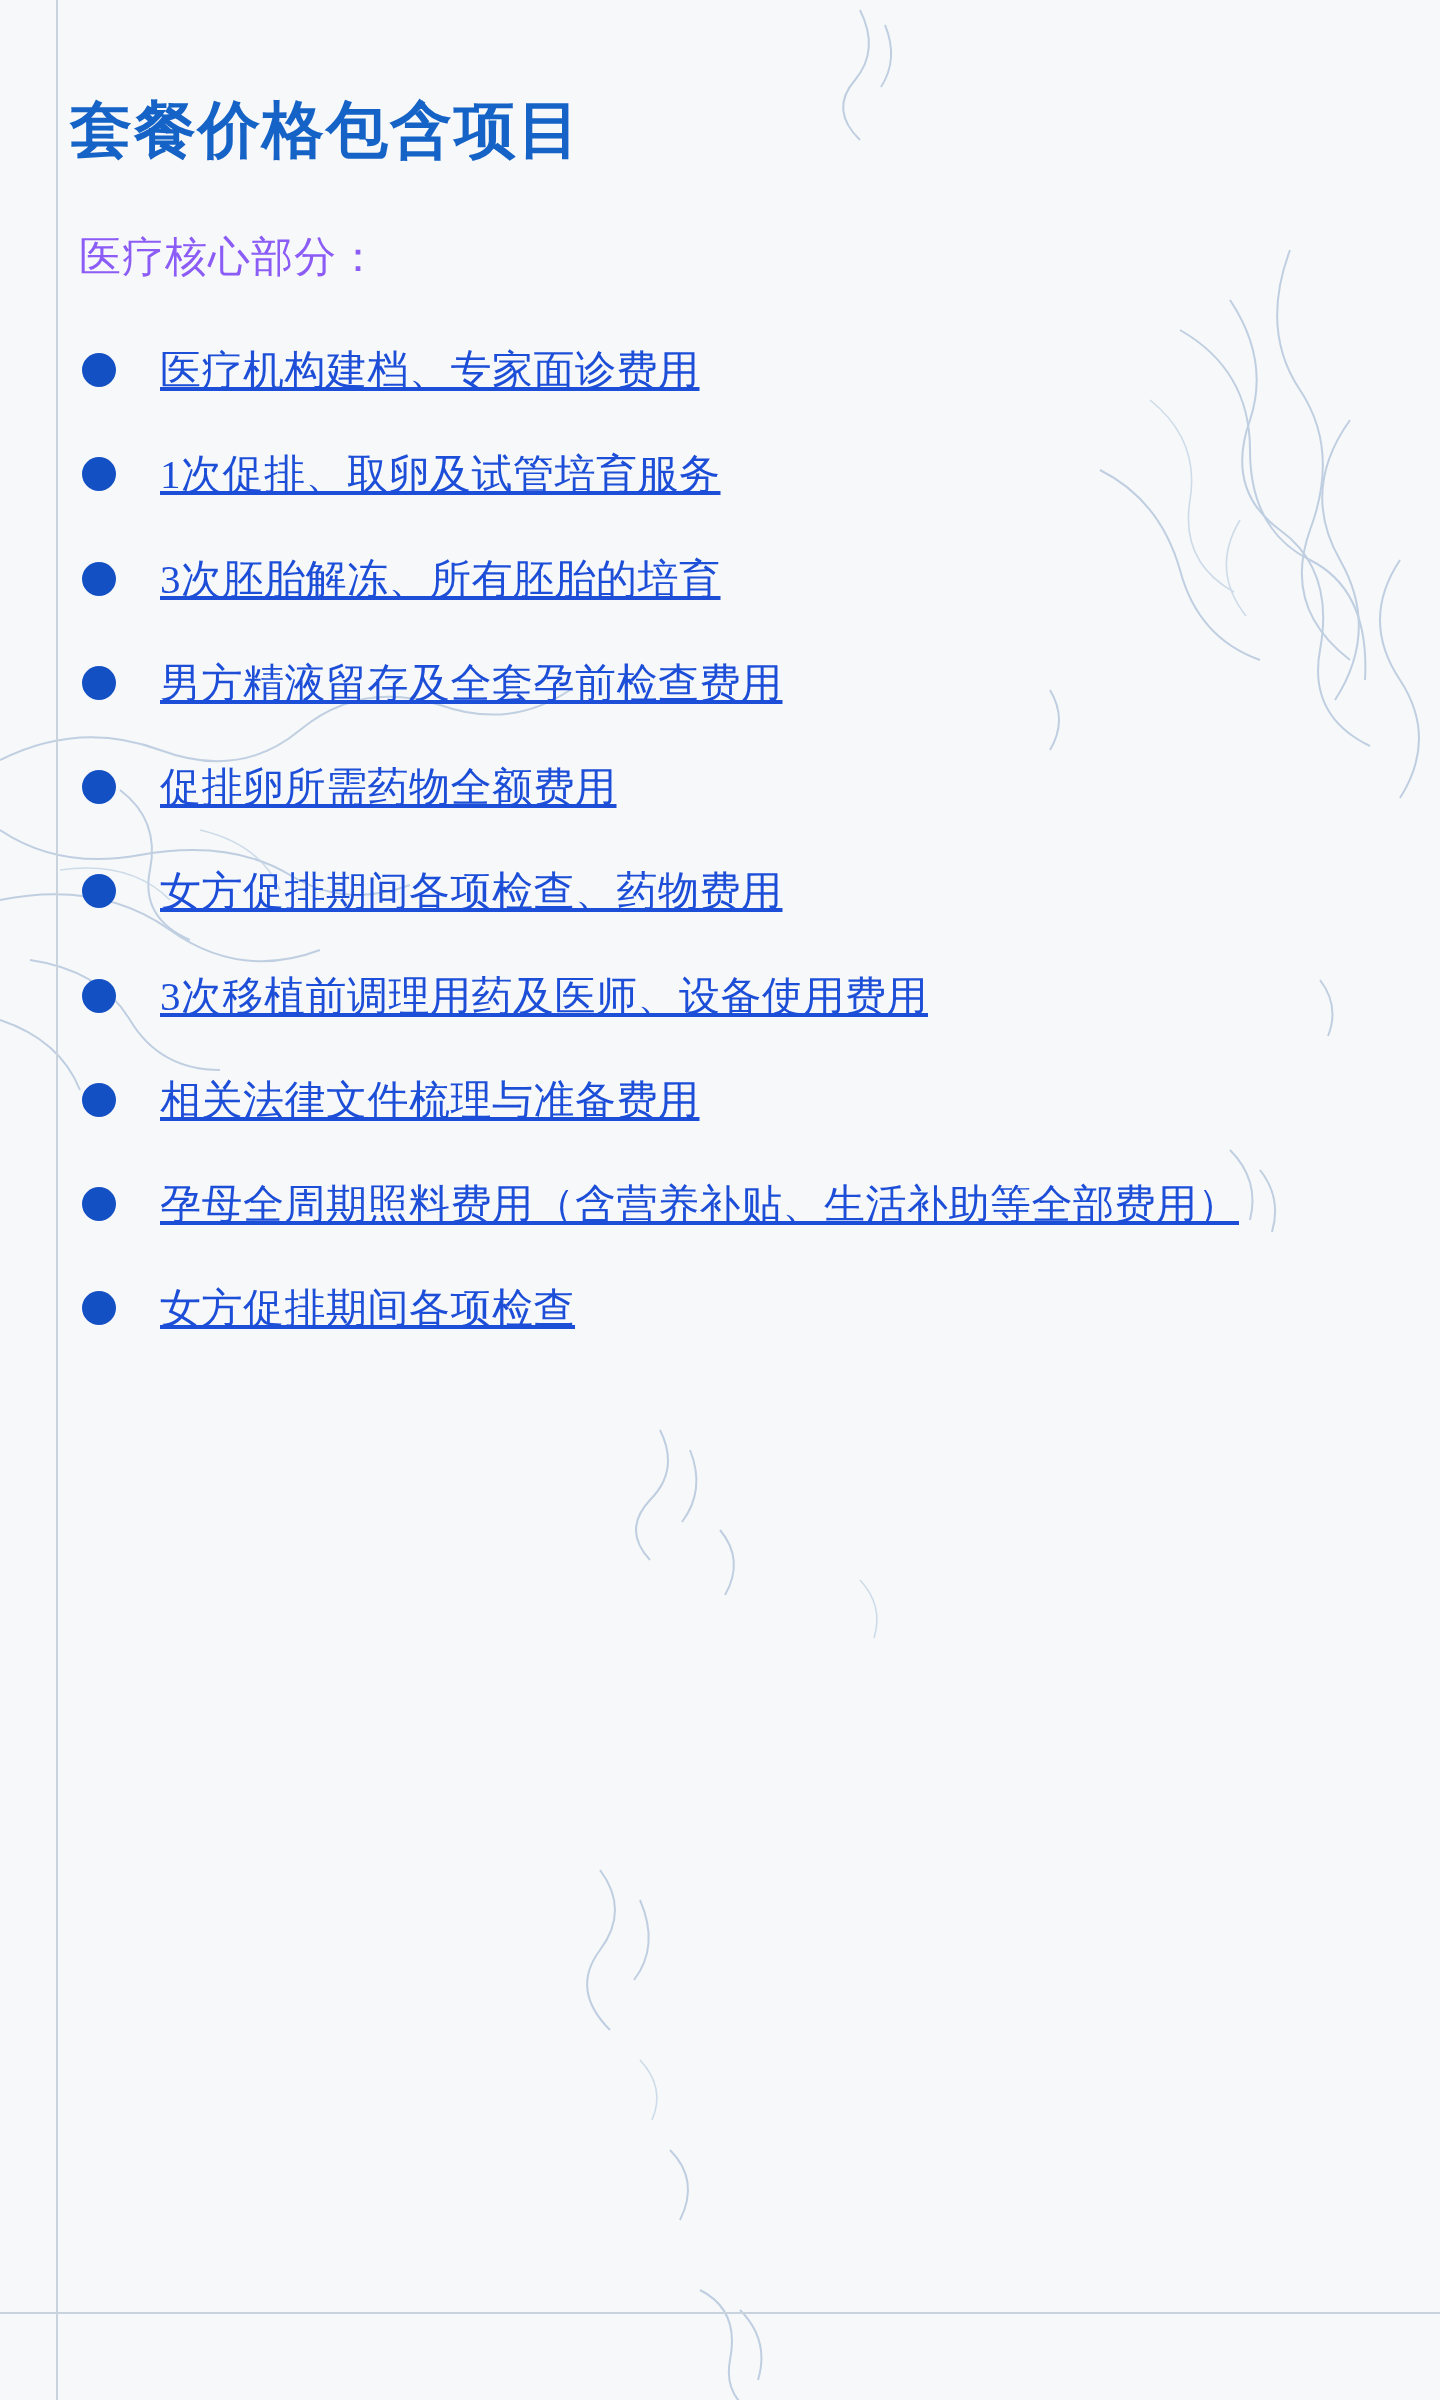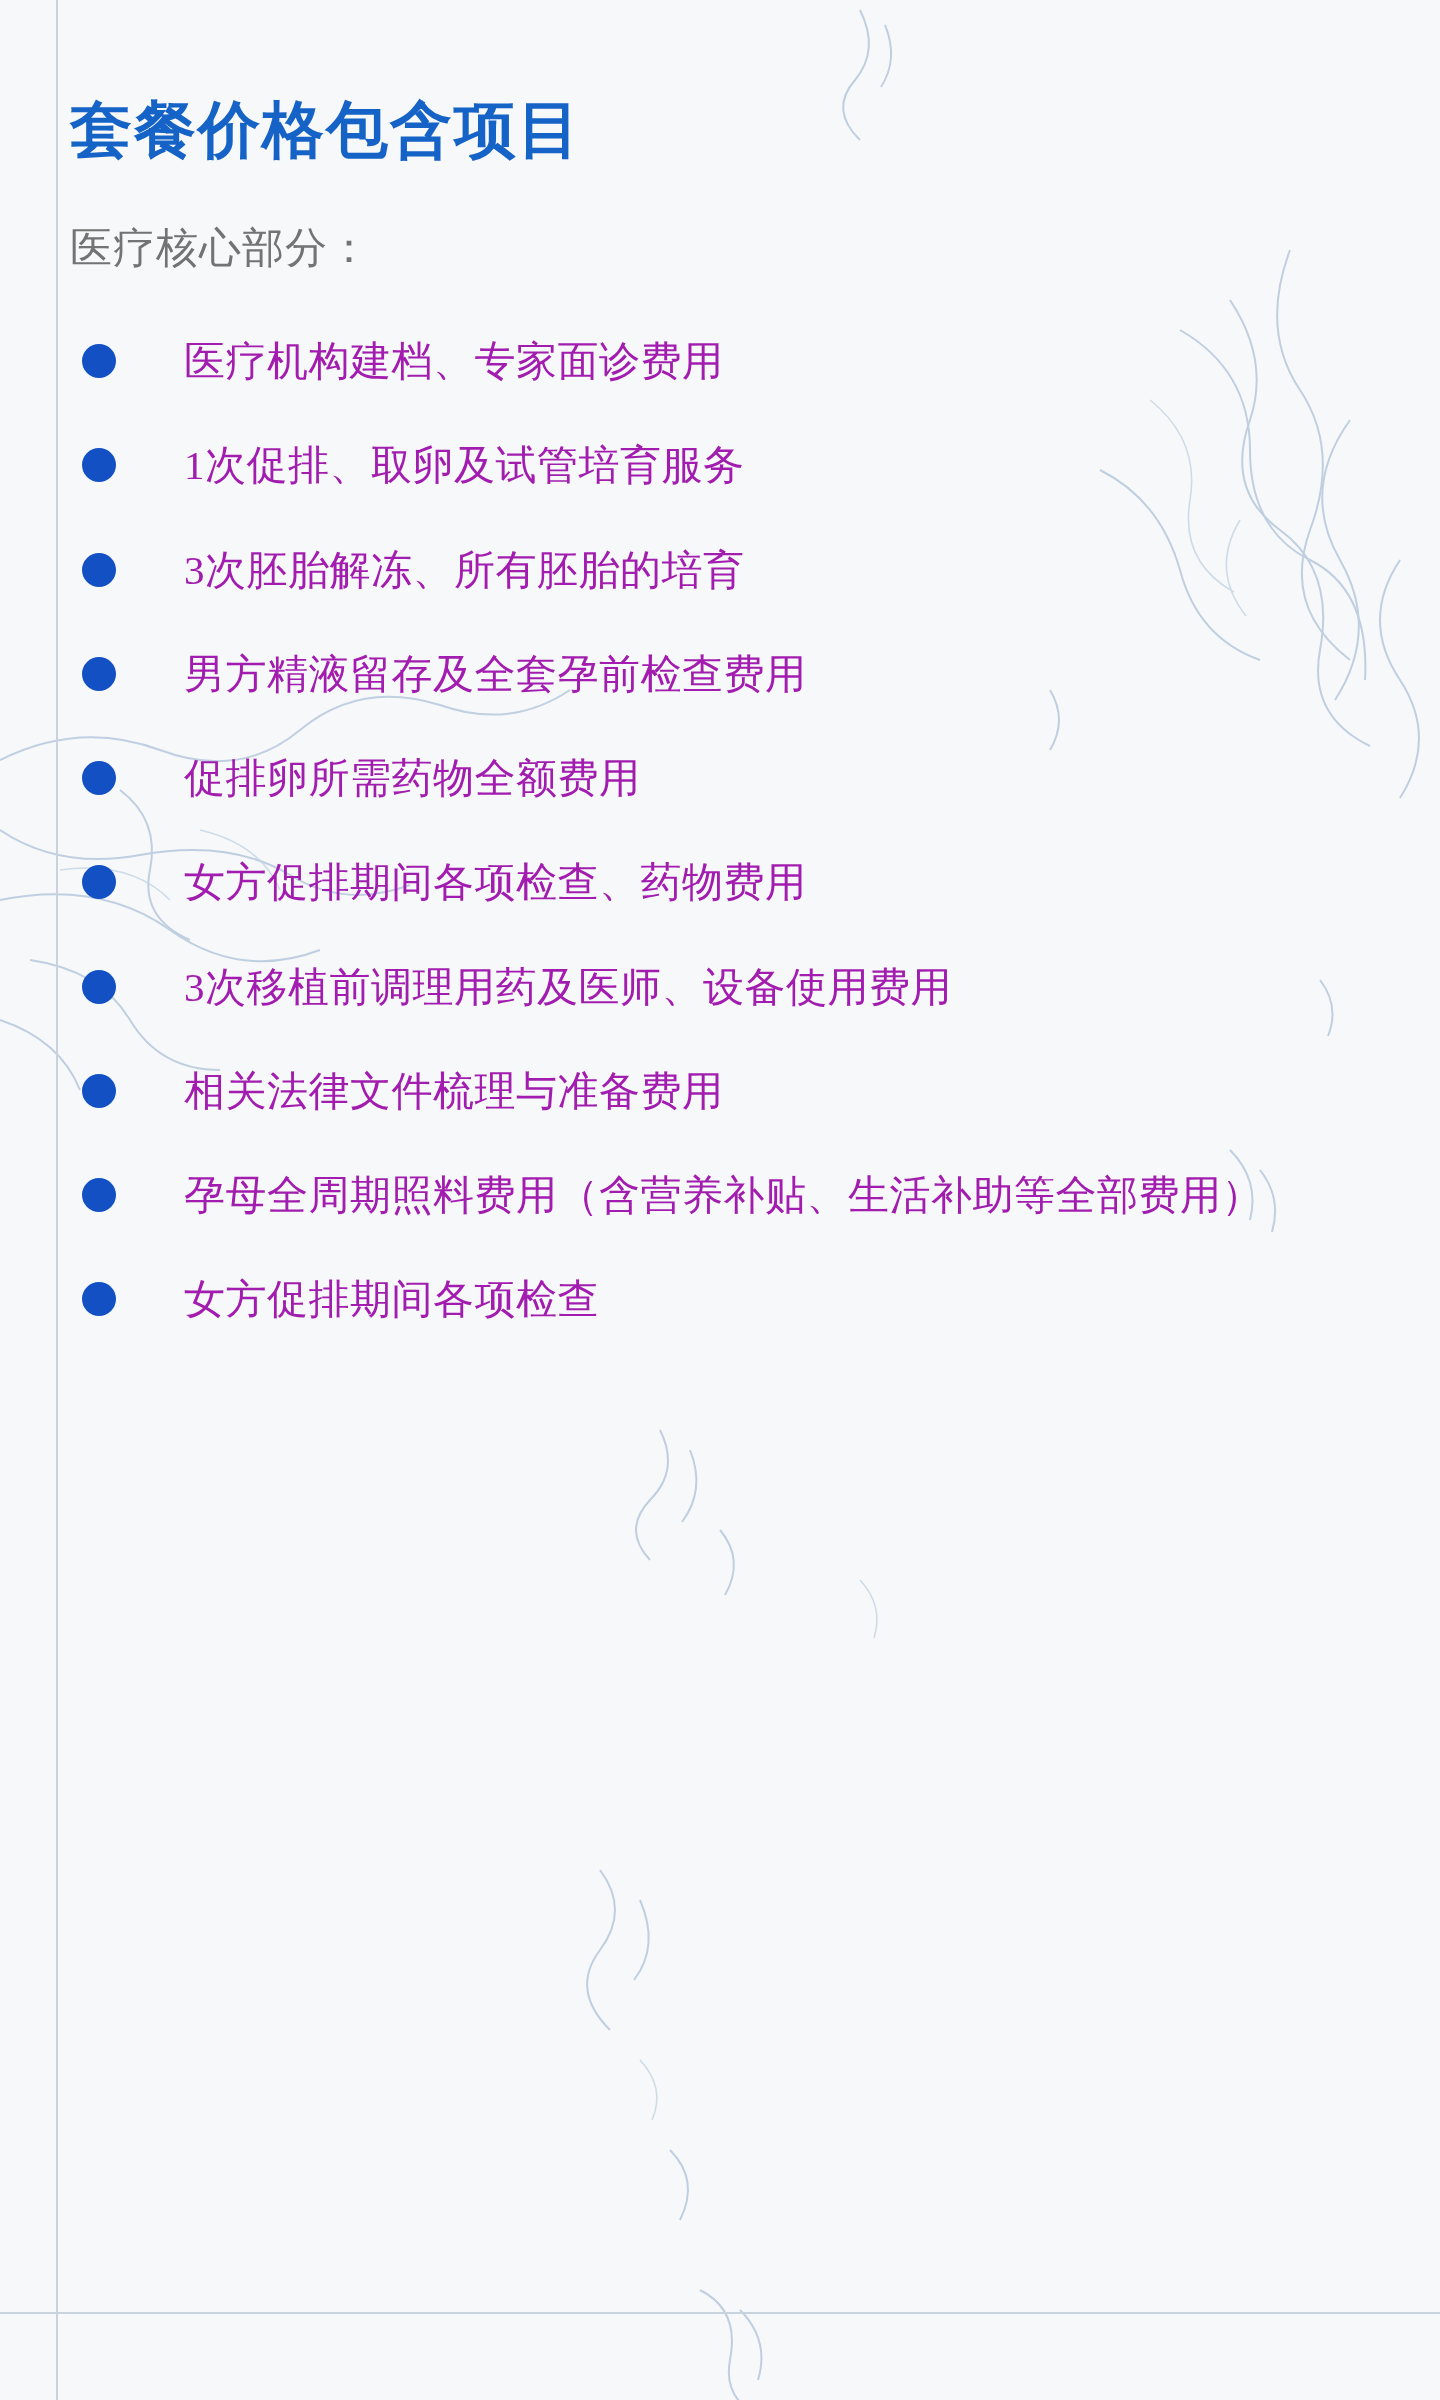--- a/index.html
+++ b/index.html
@@ -60,24 +60,24 @@
     color: #1663c7;
     font-size: 62px;
     font-weight: bold;
     letter-spacing: 2px;
     margin: 0;
     padding-top: 96px;
     line-height: 1.1;
   }
 
   .subtitle {
-    color: #737373;
+    color: #8b5cf6;
     font-size: 42px;
     letter-spacing: 1px;
-    margin: 0;
+    margin: 9px;
     padding-top: 56px;
     padding-bottom: 10px;
   }
 
   .list {
     list-style: none;
     margin: 0;
     padding: 0;
   }
 
@@ -92,25 +92,26 @@
     width: 34px;
     height: 34px;
     border-radius: 50%;
     background: #1250c4;
     margin-left: 12px;
     margin-top: 12px;
   }
 
   .item-text {
     flex: 1 1 auto;
-    margin-left: 68px;
-    color: #a21caf;
+    margin-left: 44px;
+    color: #1d4ed8;
     font-size: 41px;
     line-height: 1.42;
     letter-spacing: 0.5px;
+    text-decoration: underline;
   }
 </style>
 </head>
 <body>
 
 <div class="bg-layer">
   <svg viewBox="0 0 1440 2400" preserveAspectRatio="none" xmlns="http://www.w3.org/2000/svg">
     <g fill="none" stroke="#b6c8dd" stroke-width="2" opacity="0.85">
       <path d="M1230 300 q40 60 20 120 q-25 70 30 110 q55 40 40 120 q-12 66 50 96"></path>
       <path d="M1180 330 q70 40 70 120 q0 80 60 110 q60 30 55 120"></path>

